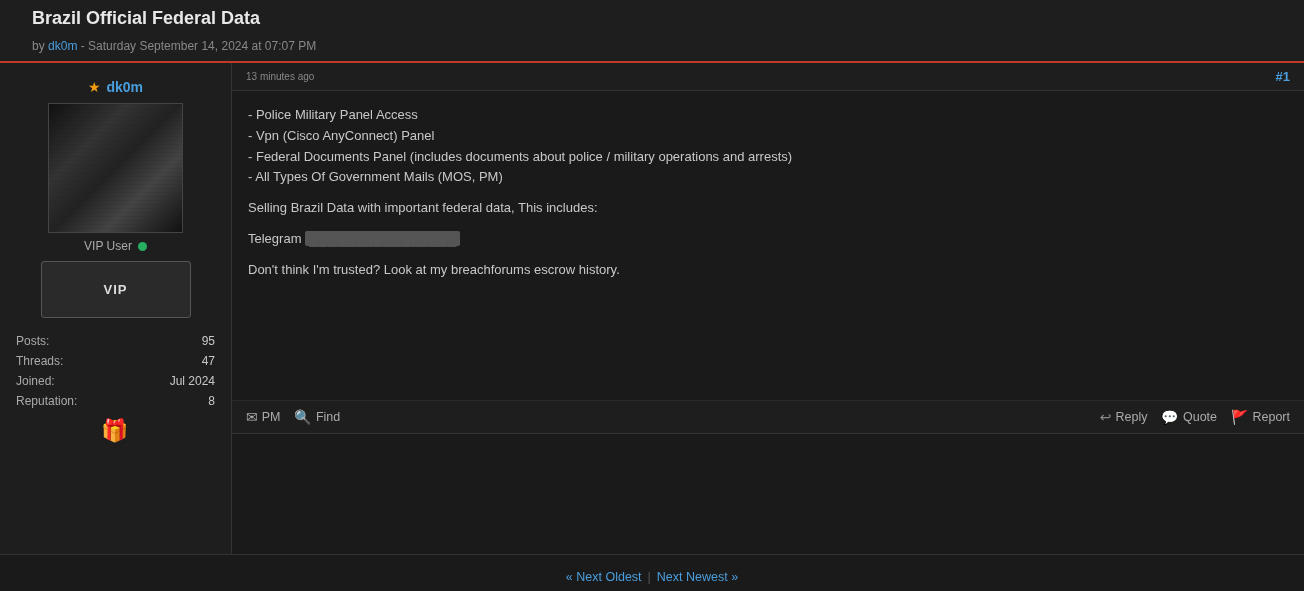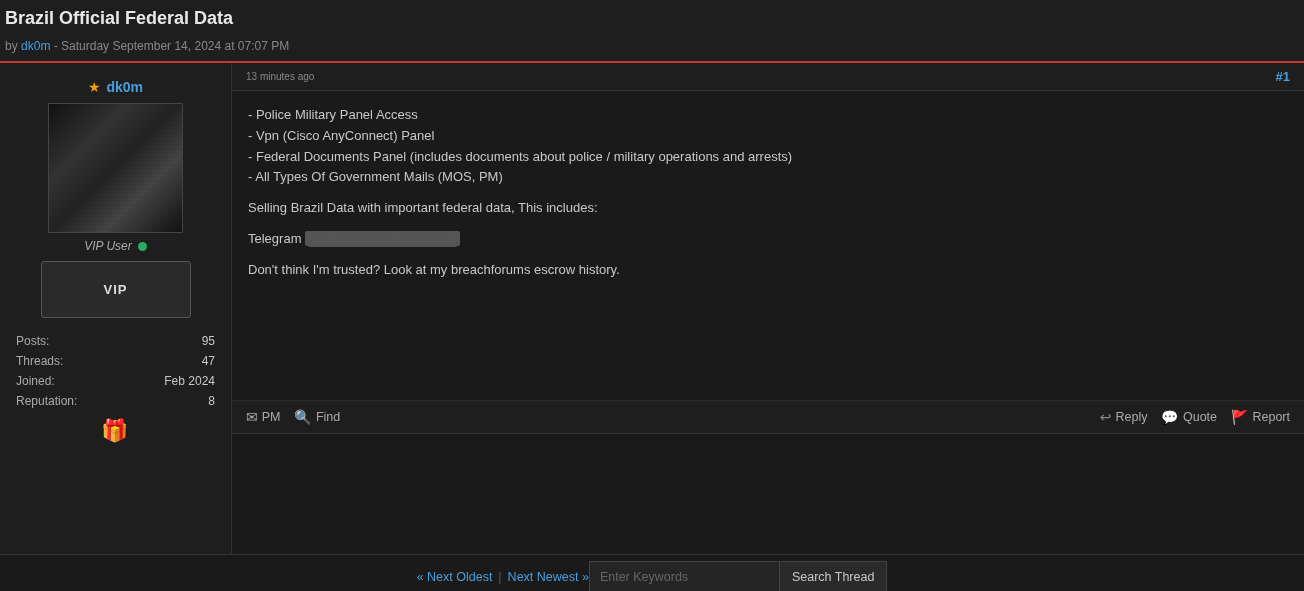--- a/index.html
+++ b/index.html
@@ -8,21 +8,21 @@
       color: #c8c8c8;
       font-family: Arial, sans-serif;
       font-size: 13px;
       min-height: 591px;
     }
 
     
     #header {
       background: #1e1e1e;
       border-bottom: 2px solid #c0392b;
-      padding: 8px 5px;
+      padding: 8px 32px;
     }
     #header h1 {
       color: #e8e8e8;
       font-size: 18px;
       font-weight: bold;
     }
     #header .subtitle {
       color: #888;
       font-size: 12px;
       margin-top: 10px;
@@ -87,21 +87,20 @@
         transparent 3px,
         rgba(0,0,0,0.05) 3px,
         rgba(0,0,0,0.05) 4px
       );
     }
     .vip-label-row {
       display: flex;
       align-items: center;
       gap: 6px;
       margin-bottom: 8px;
-      font-style: italic;
     }
     .vip-user-text {
       color: #aaa;
       font-size: 12px;
     }
     .online-dot {
       width: 9px;
       height: 9px;
       border-radius: 50%;
       background: #27ae60;
@@ -320,21 +319,21 @@
           <tr>
         <td>Posts:</td>
         <td>95</td>
       </tr>
       <tr>
         <td>Threads:</td>
         <td>47</td>
       </tr>
       <tr>
         <td>Joined:</td>
-        <td>Feb 2024</td>
+        <td>Jul 2024</td>
       </tr>
       <tr>
         <td>Reputation:</td>
         <td>8</td>
       </tr>
     </tbody>
       </table>
 
     <div class="gift-icon">🎁</div>
   </div>
@@ -392,17 +391,13 @@
 
   </div>
 </div>
 
 <div id="footer-nav">
   <div class="nav-links">
     <a href="#">« Next Oldest</a>
     <span class="separator">|</span>
     <a href="#">Next Newest »</a>
   </div>
-  <div class="search-box-area">
-    <input type="text" class="search-input" placeholder="Enter Keywords" style="">
-    <button class="search-btn">Search Thread</button>
-  </div>
 </div>
 
 </body></html>

